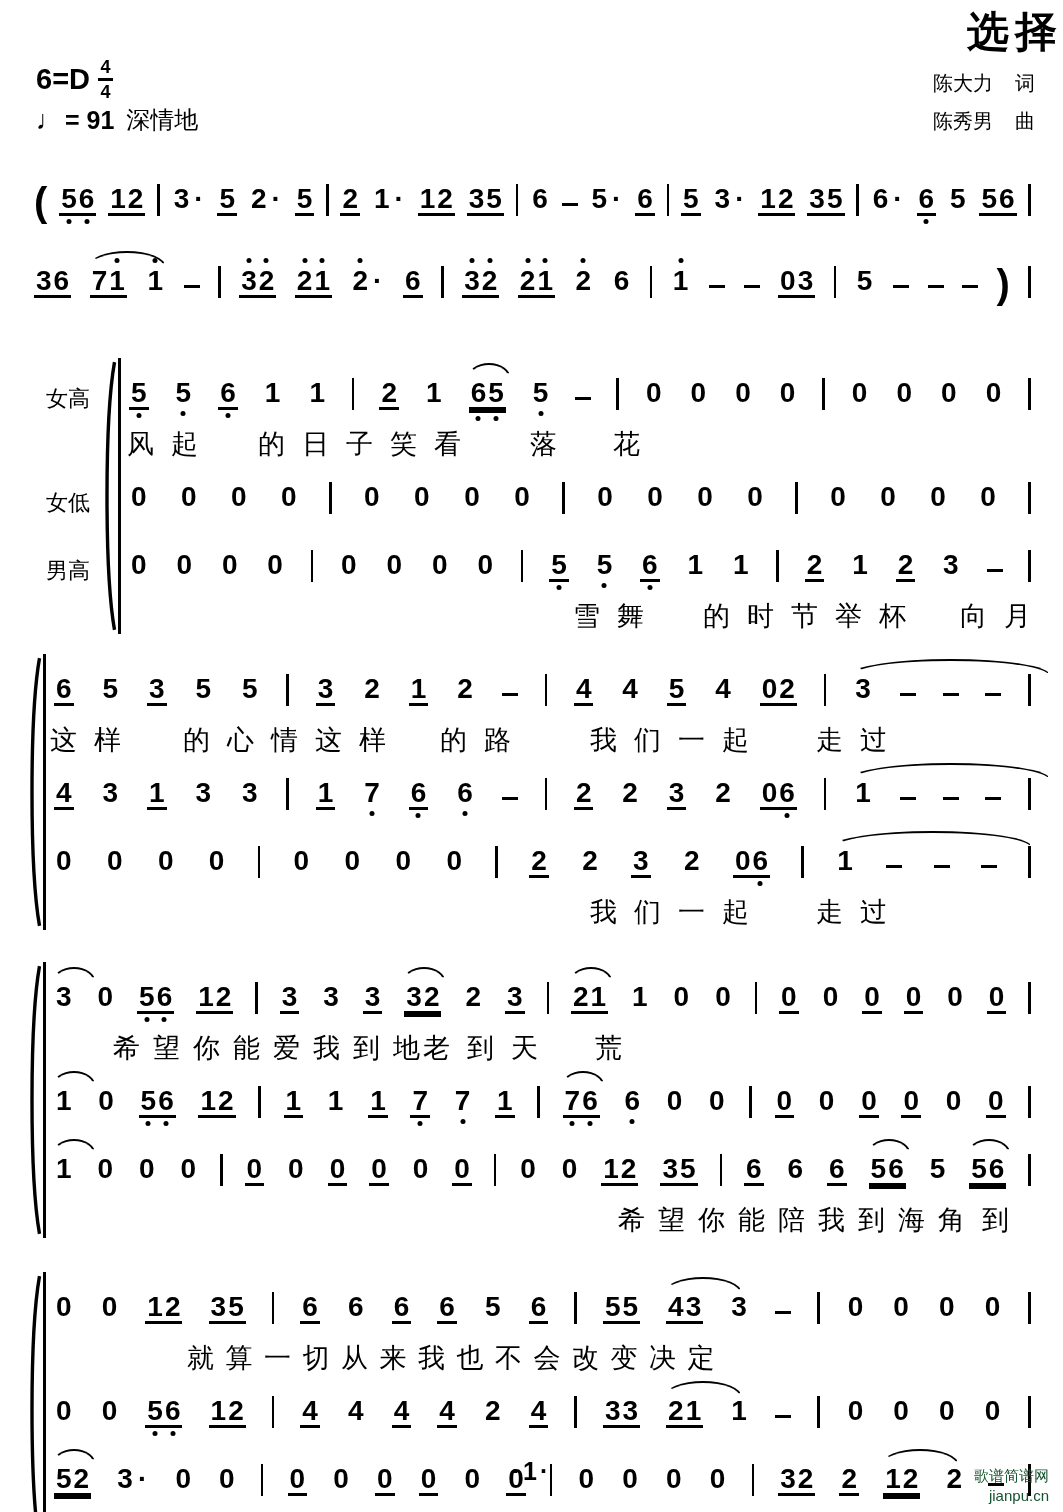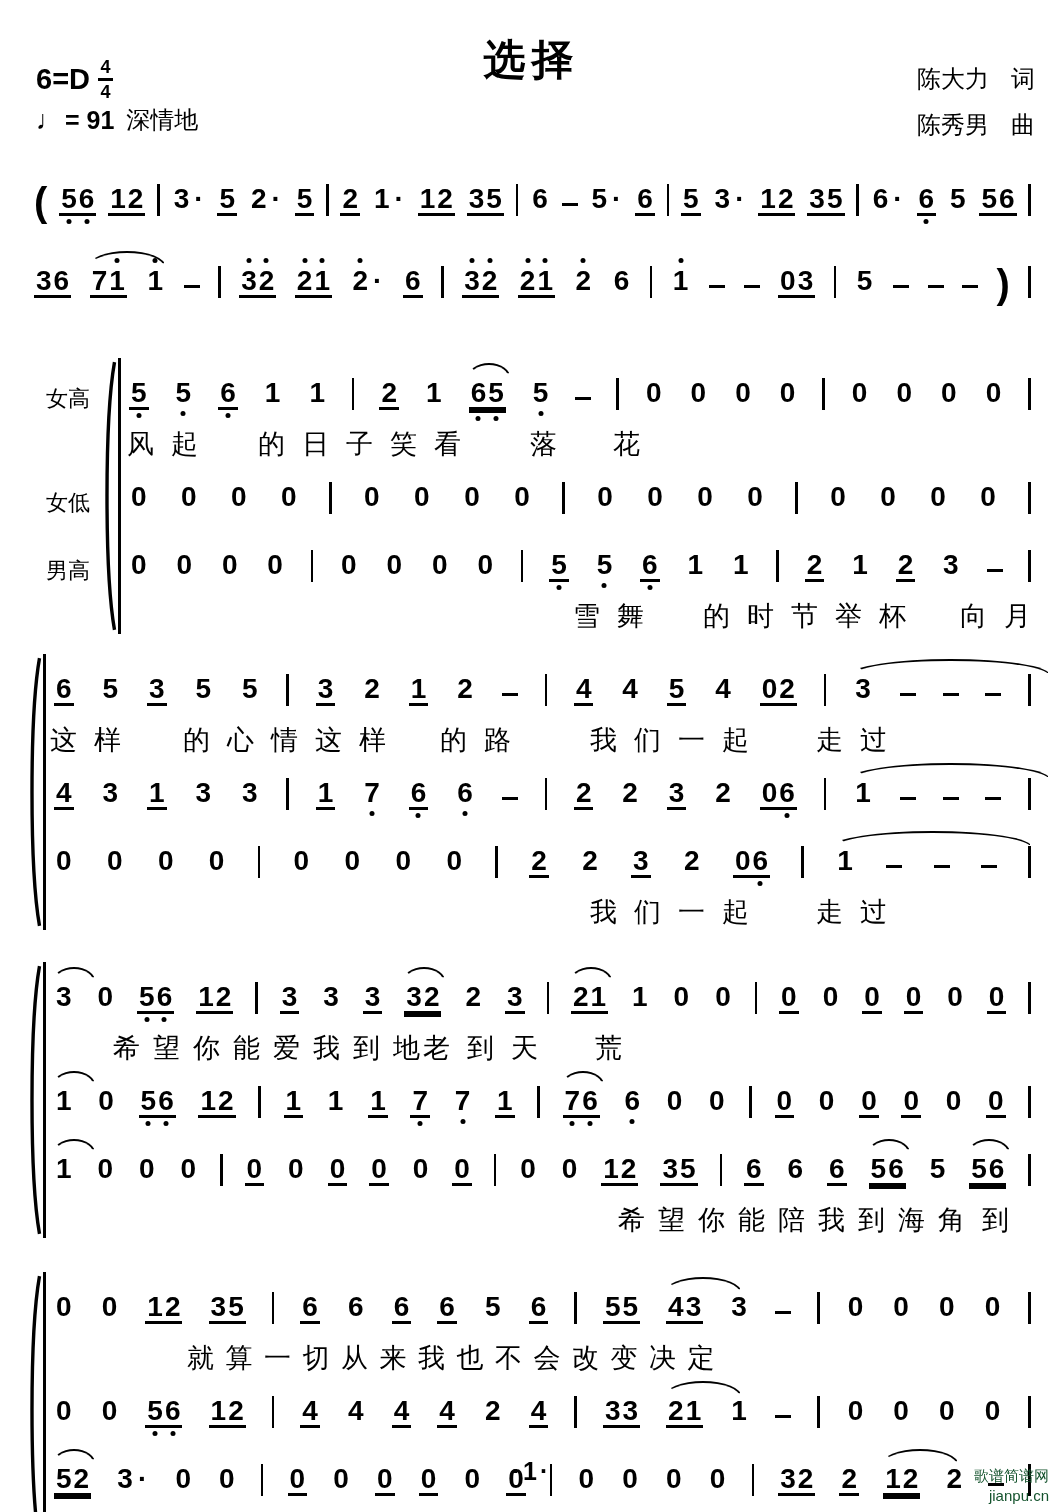--- a/index.html
+++ b/index.html
@@ -1,29 +1,29 @@
 <!DOCTYPE html>
 <html><head>
 <meta charset="utf-8">
 <style>
   html,body{margin:0;padding:0;background:#888;}
   .page{position:relative;width:1063px;height:1512px;margin:0 auto;background:#fff;
         color:#000;font-family:"Liberation Sans",sans-serif;overflow:hidden;}
 
   
   .header{position:relative;height:150px;}
-  .title{text-align:center;padding-top:32px;font-size:42px;font-weight:bold;letter-spacing:6px;}
+  .title{text-align:right;padding-top:4px;font-size:42px;font-weight:bold;letter-spacing:6px;}
   .subtitle{text-align:center;margin-top:8px;font-size:21px;letter-spacing:1px;}
   .keyblock{position:absolute;left:36px;top:58px;font-size:29px;font-weight:bold;display:flex;align-items:center;}
   .frac{display:inline-flex;flex-direction:column;align-items:center;margin-left:8px;font-size:18px;line-height:1;}
   .fbar{width:15px;height:2.5px;background:#000;margin:2px 0;}
   .tempoblock{position:absolute;left:36px;top:104px;font-size:25px;font-weight:bold;display:flex;align-items:center;}
   .tnote{font-size:27px;margin-right:2px;}
   .mood{margin-left:12px;font-weight:normal;font-size:24px;}
-  .credits{position:absolute;right:28px;top:56px;text-align:center;font-size:24px;line-height:1.9;}
+  .credits{position:absolute;right:28px;top:64px;text-align:center;font-size:20px;line-height:1.9;}
   .credits .role{margin-left:22px;}
 
   
   #intro{margin-top:4px;}
   .music-line{display:flex;justify-content:space-between;align-items:flex-end;
               padding:20px 4px 16px 4px;font-weight:bold;font-size:28px;line-height:1;}
   .intro-line{margin:6px 28px 0 30px;}
   .tok{position:relative;display:inline-flex;align-items:flex-end;padding:0 1px 3px 1px;}
   .tok.u1,.tok.u2{padding-bottom:0;border-bottom:3px solid #000;}
   .tok.u2::after{content:"";position:absolute;left:0;right:0;bottom:-6px;height:3px;background:#000;}

